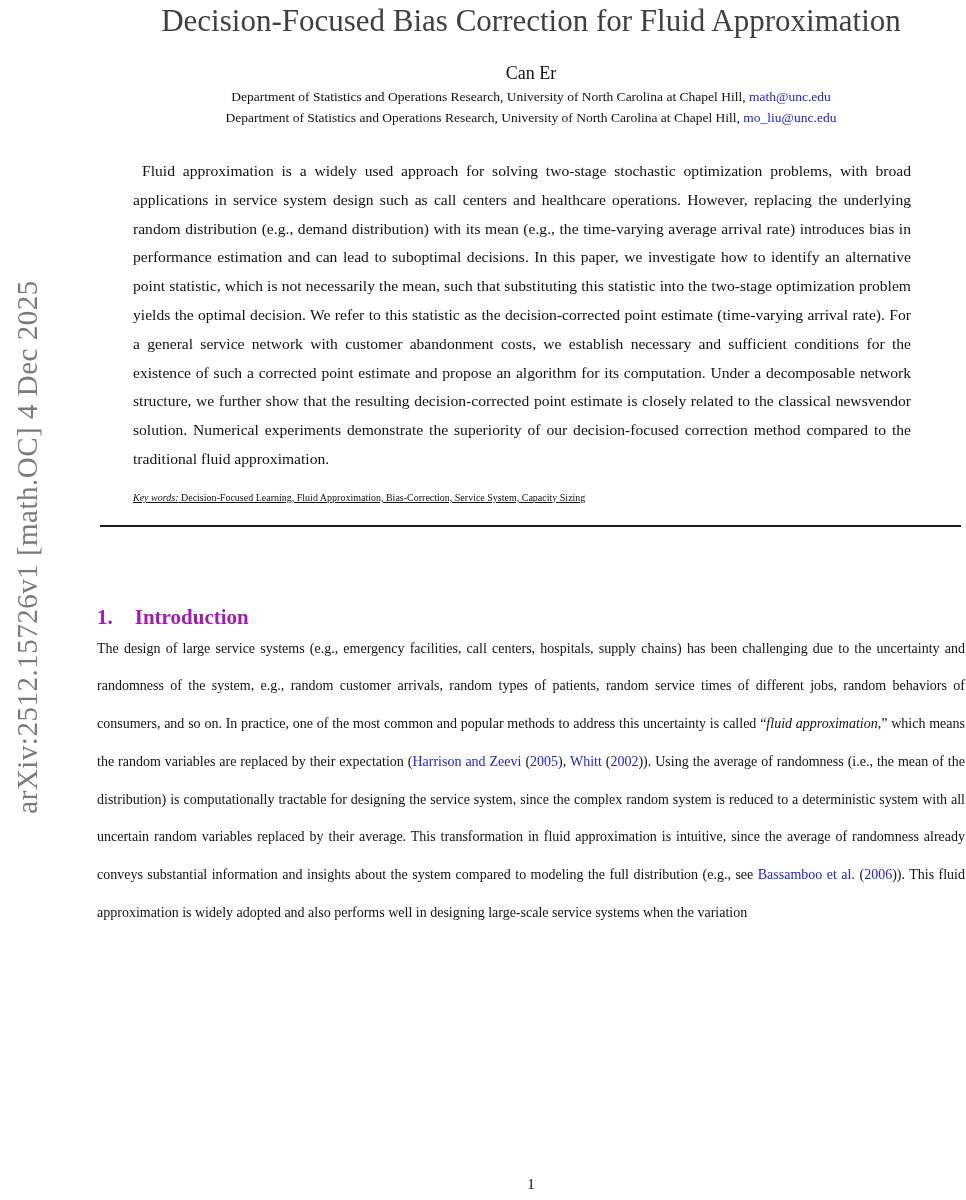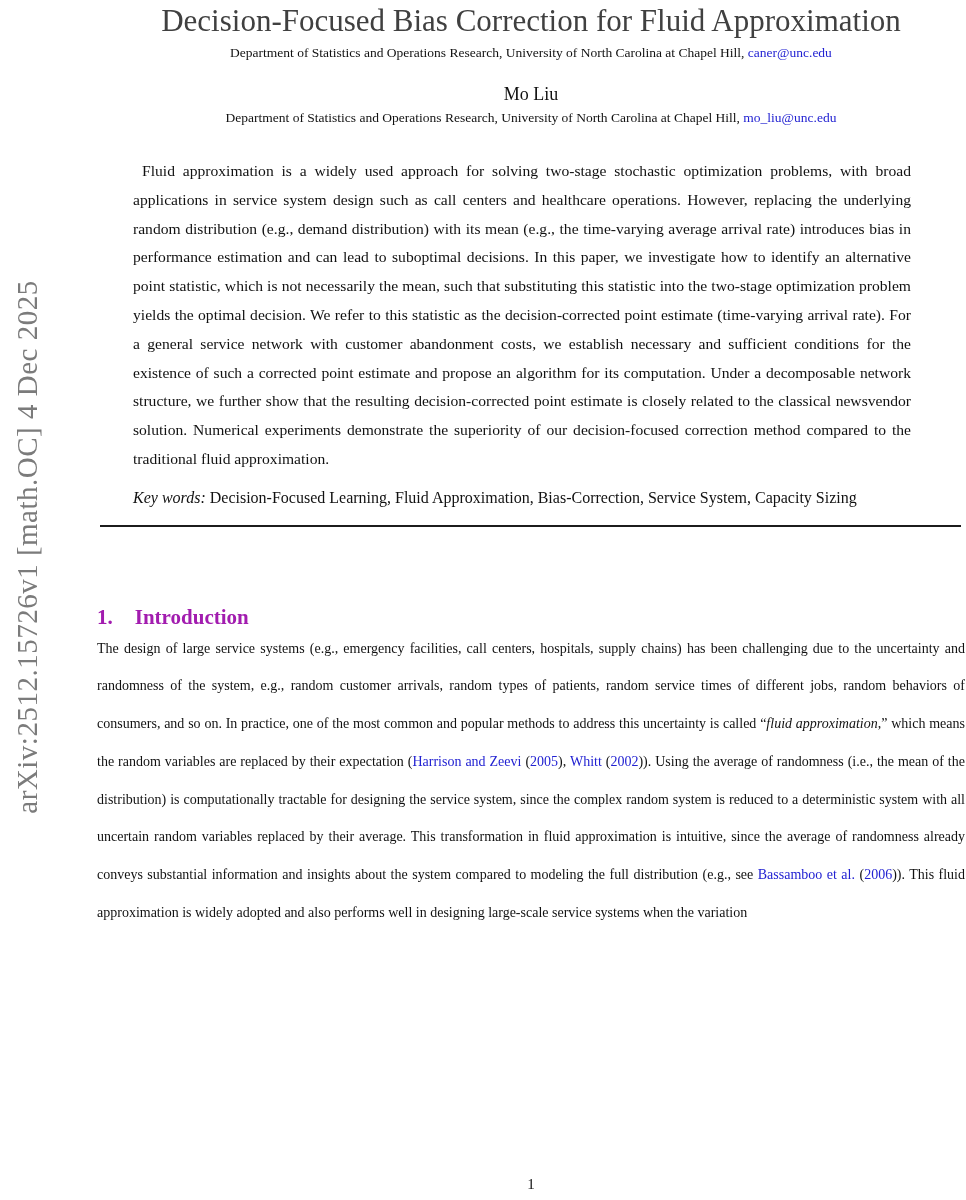--- a/index.html
+++ b/index.html
@@ -53,22 +53,23 @@
   .em { font-style: italic; }
   .abstract {
     margin: 31px 54px 0 36px;
     font-size: 15.6px;
     line-height: 28.8px;
     text-align: justify;
     text-indent: 9px;
   }
   .keywords {
     margin: 13px 38px 0 36px;
-    font-size: 16px;
+    font-size: 10px;
     line-height: 22px;
+    text-decoration: underline;
   }
   .keywords .kw-label { font-style: italic; }
   .rule {
     margin-top: 16px;
     margin-left: 3px;
     width: 861px;
     height: 2px;
     background: #1c1c1c;
     border: none;
   }
@@ -96,22 +97,22 @@
 </head>
 <body>
 
 <div class="watermark">arXiv:2512.15726v1  [math.OC]  4 Dec 2025</div>
 
 <div class="content">
 
   <div class="paper-title">Decision-Focused Bias Correction for Fluid Approximation</div>
 
   <div class="author-block">
-    <div class="author-affil"><span>Department of Statistics and Operations Research, University of North Carolina at Chapel Hill, </span><a class="link">caner@unc.edu</a></div>
-    <div class="author-name">Mo Liu</div>
+    <div class="author-name">Can Er</div>
+    <div class="author-affil"><span>Department of Statistics and Operations Research, University of North Carolina at Chapel Hill, </span><a class="link">math@unc.edu</a></div>
     <div class="author-affil"><span>Department of Statistics and Operations Research, University of North Carolina at Chapel Hill, </span><a class="link">mo_liu@unc.edu</a></div>
   </div>
 
   <div class="abstract">Fluid approximation is a widely used approach for solving two-stage stochastic optimization problems, with broad applications in service system design such as call centers and healthcare operations. However, replacing the underlying random distribution (e.g., demand distribution) with its mean (e.g., the time-varying average arrival rate) introduces bias in performance estimation and can lead to suboptimal decisions. In this paper, we investigate how to identify an alternative point statistic, which is not necessarily the mean, such that substituting this statistic into the two-stage optimization problem yields the optimal decision. We refer to this statistic as the decision-corrected point estimate (time-varying arrival rate). For a general service network with customer abandonment costs, we establish necessary and sufficient conditions for the existence of such a corrected point estimate and propose an algorithm for its computation. Under a decomposable network structure, we further show that the resulting decision-corrected point estimate is closely related to the classical newsvendor solution. Numerical experiments demonstrate the superiority of our decision-focused correction method compared to the traditional fluid approximation.</div>
 
   <div class="keywords"><span class="kw-label">Key words:</span><span>  Decision-Focused Learning, Fluid Approximation, Bias-Correction, Service System, Capacity Sizing</span></div>
 
   <hr class="rule">
 
   <div class="section-heading"><span class="sec-num">1.</span><span>Introduction</span></div>

